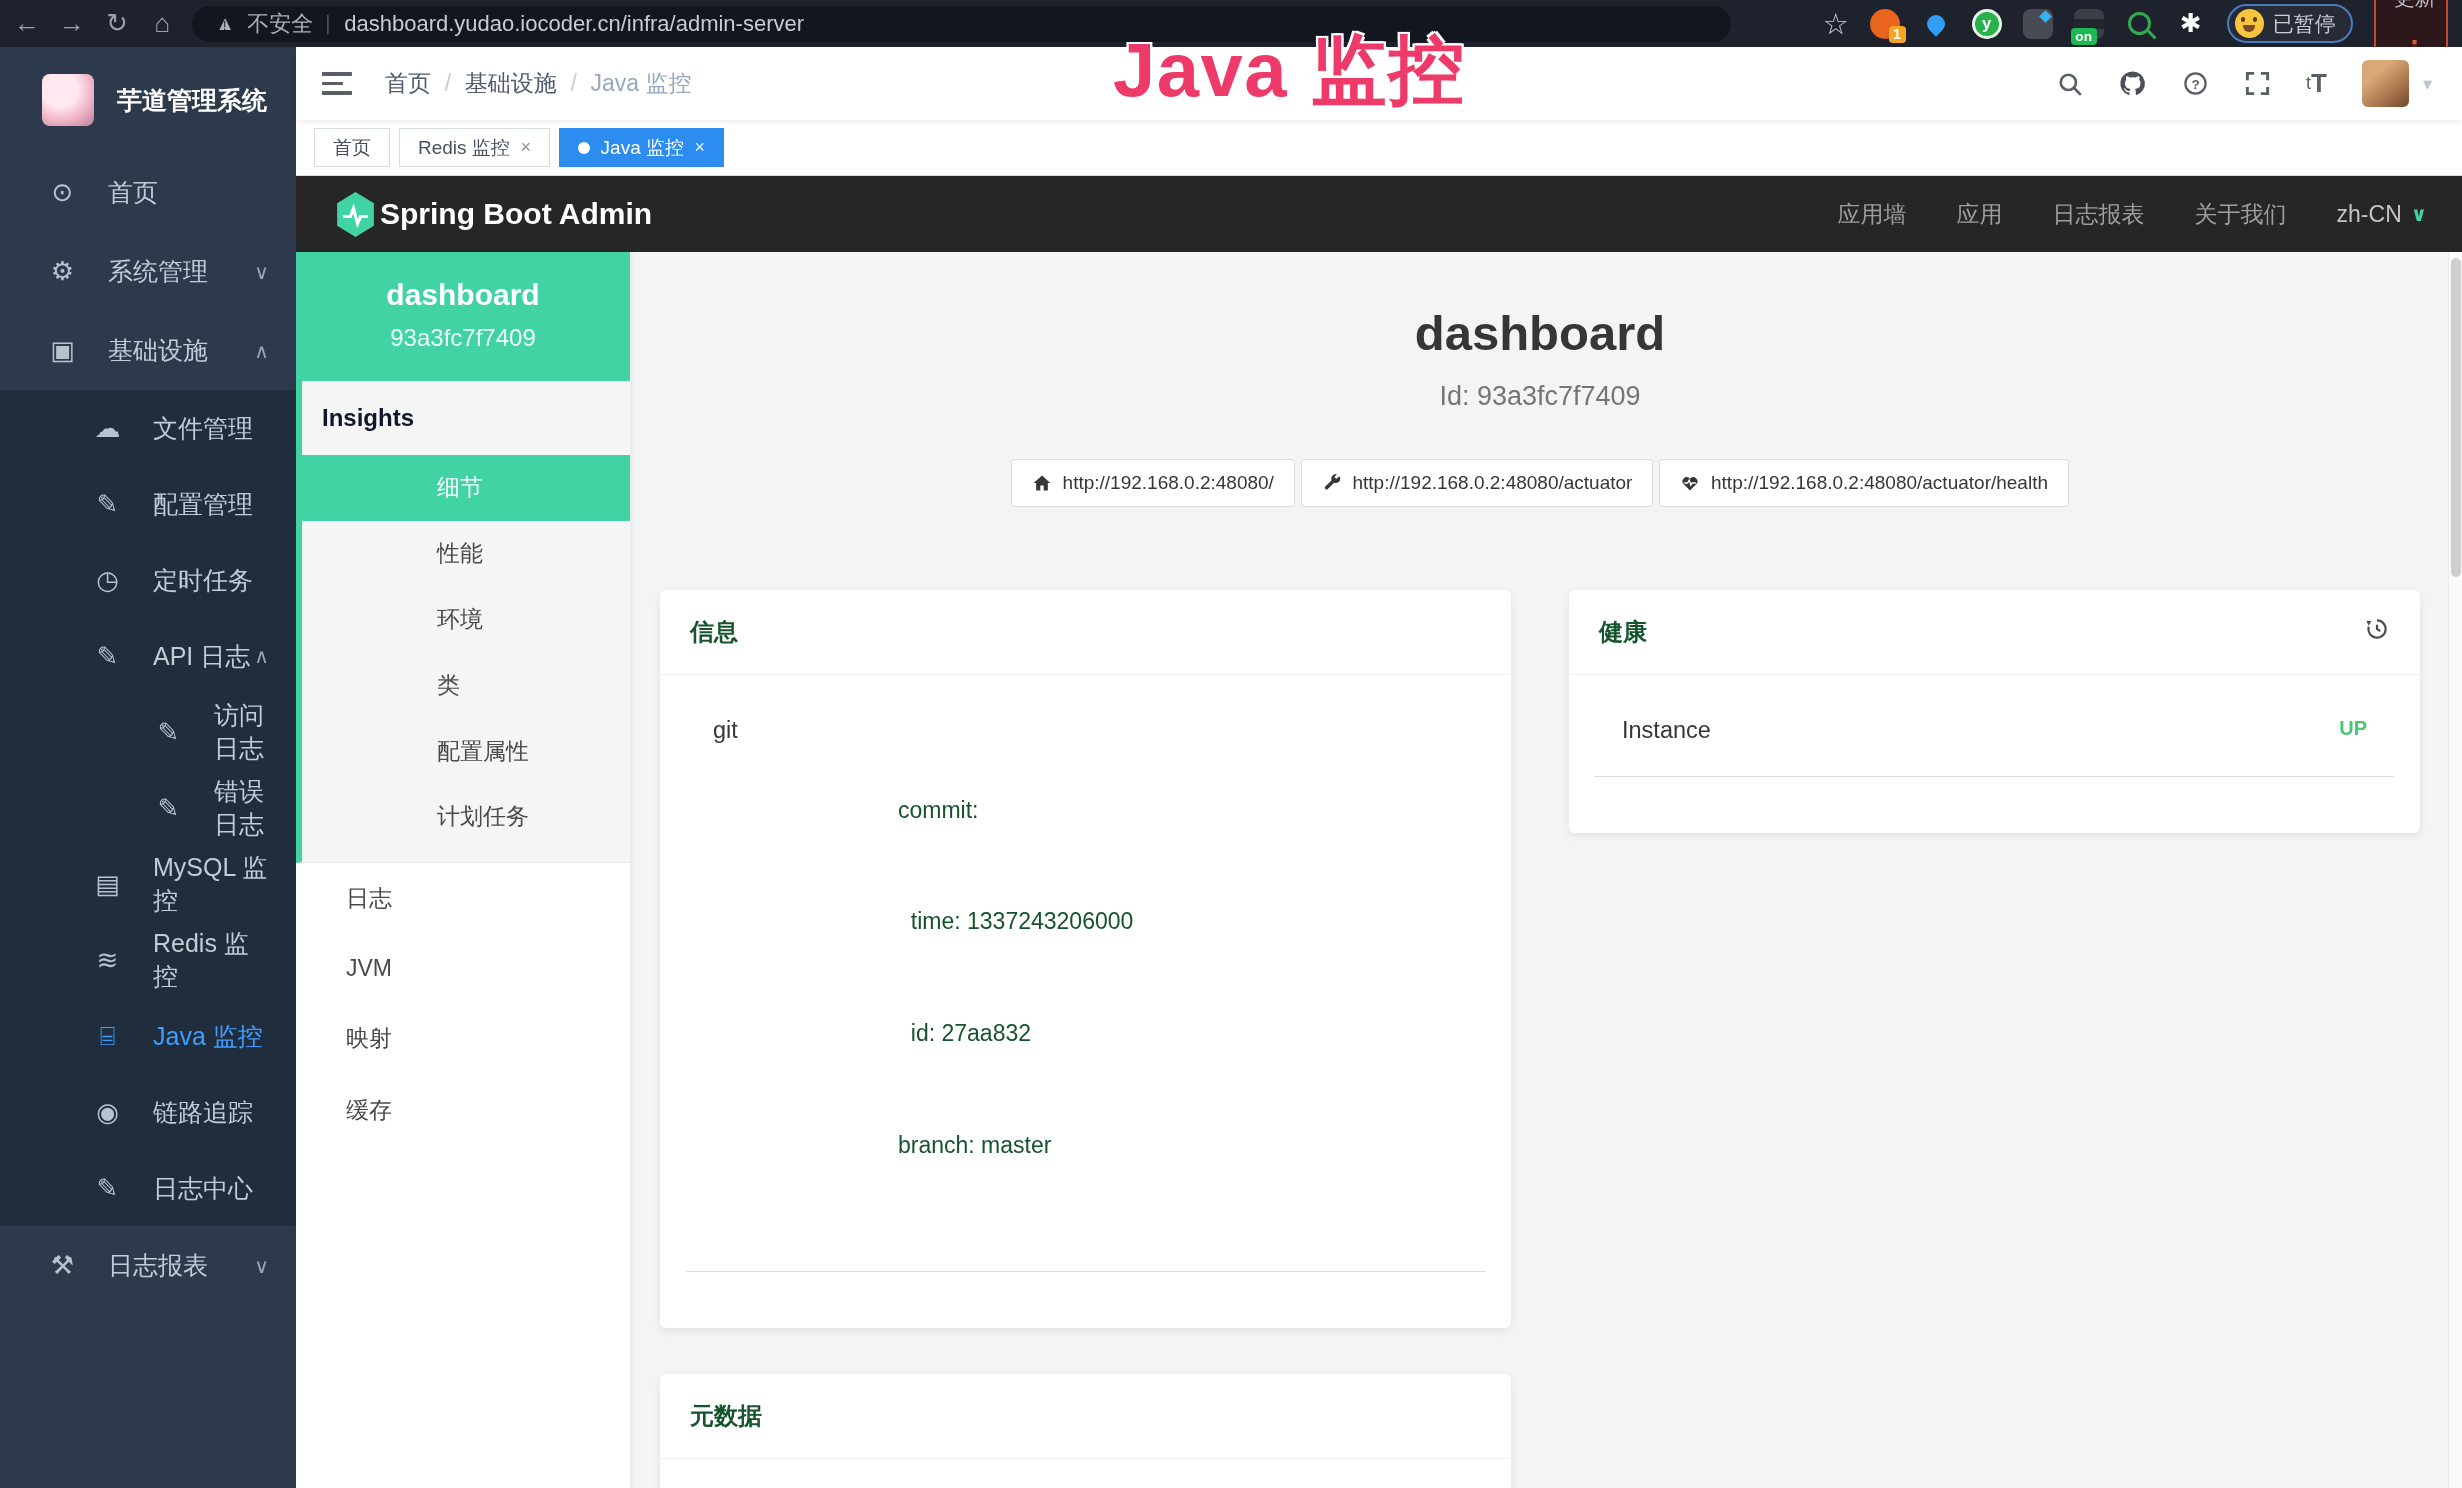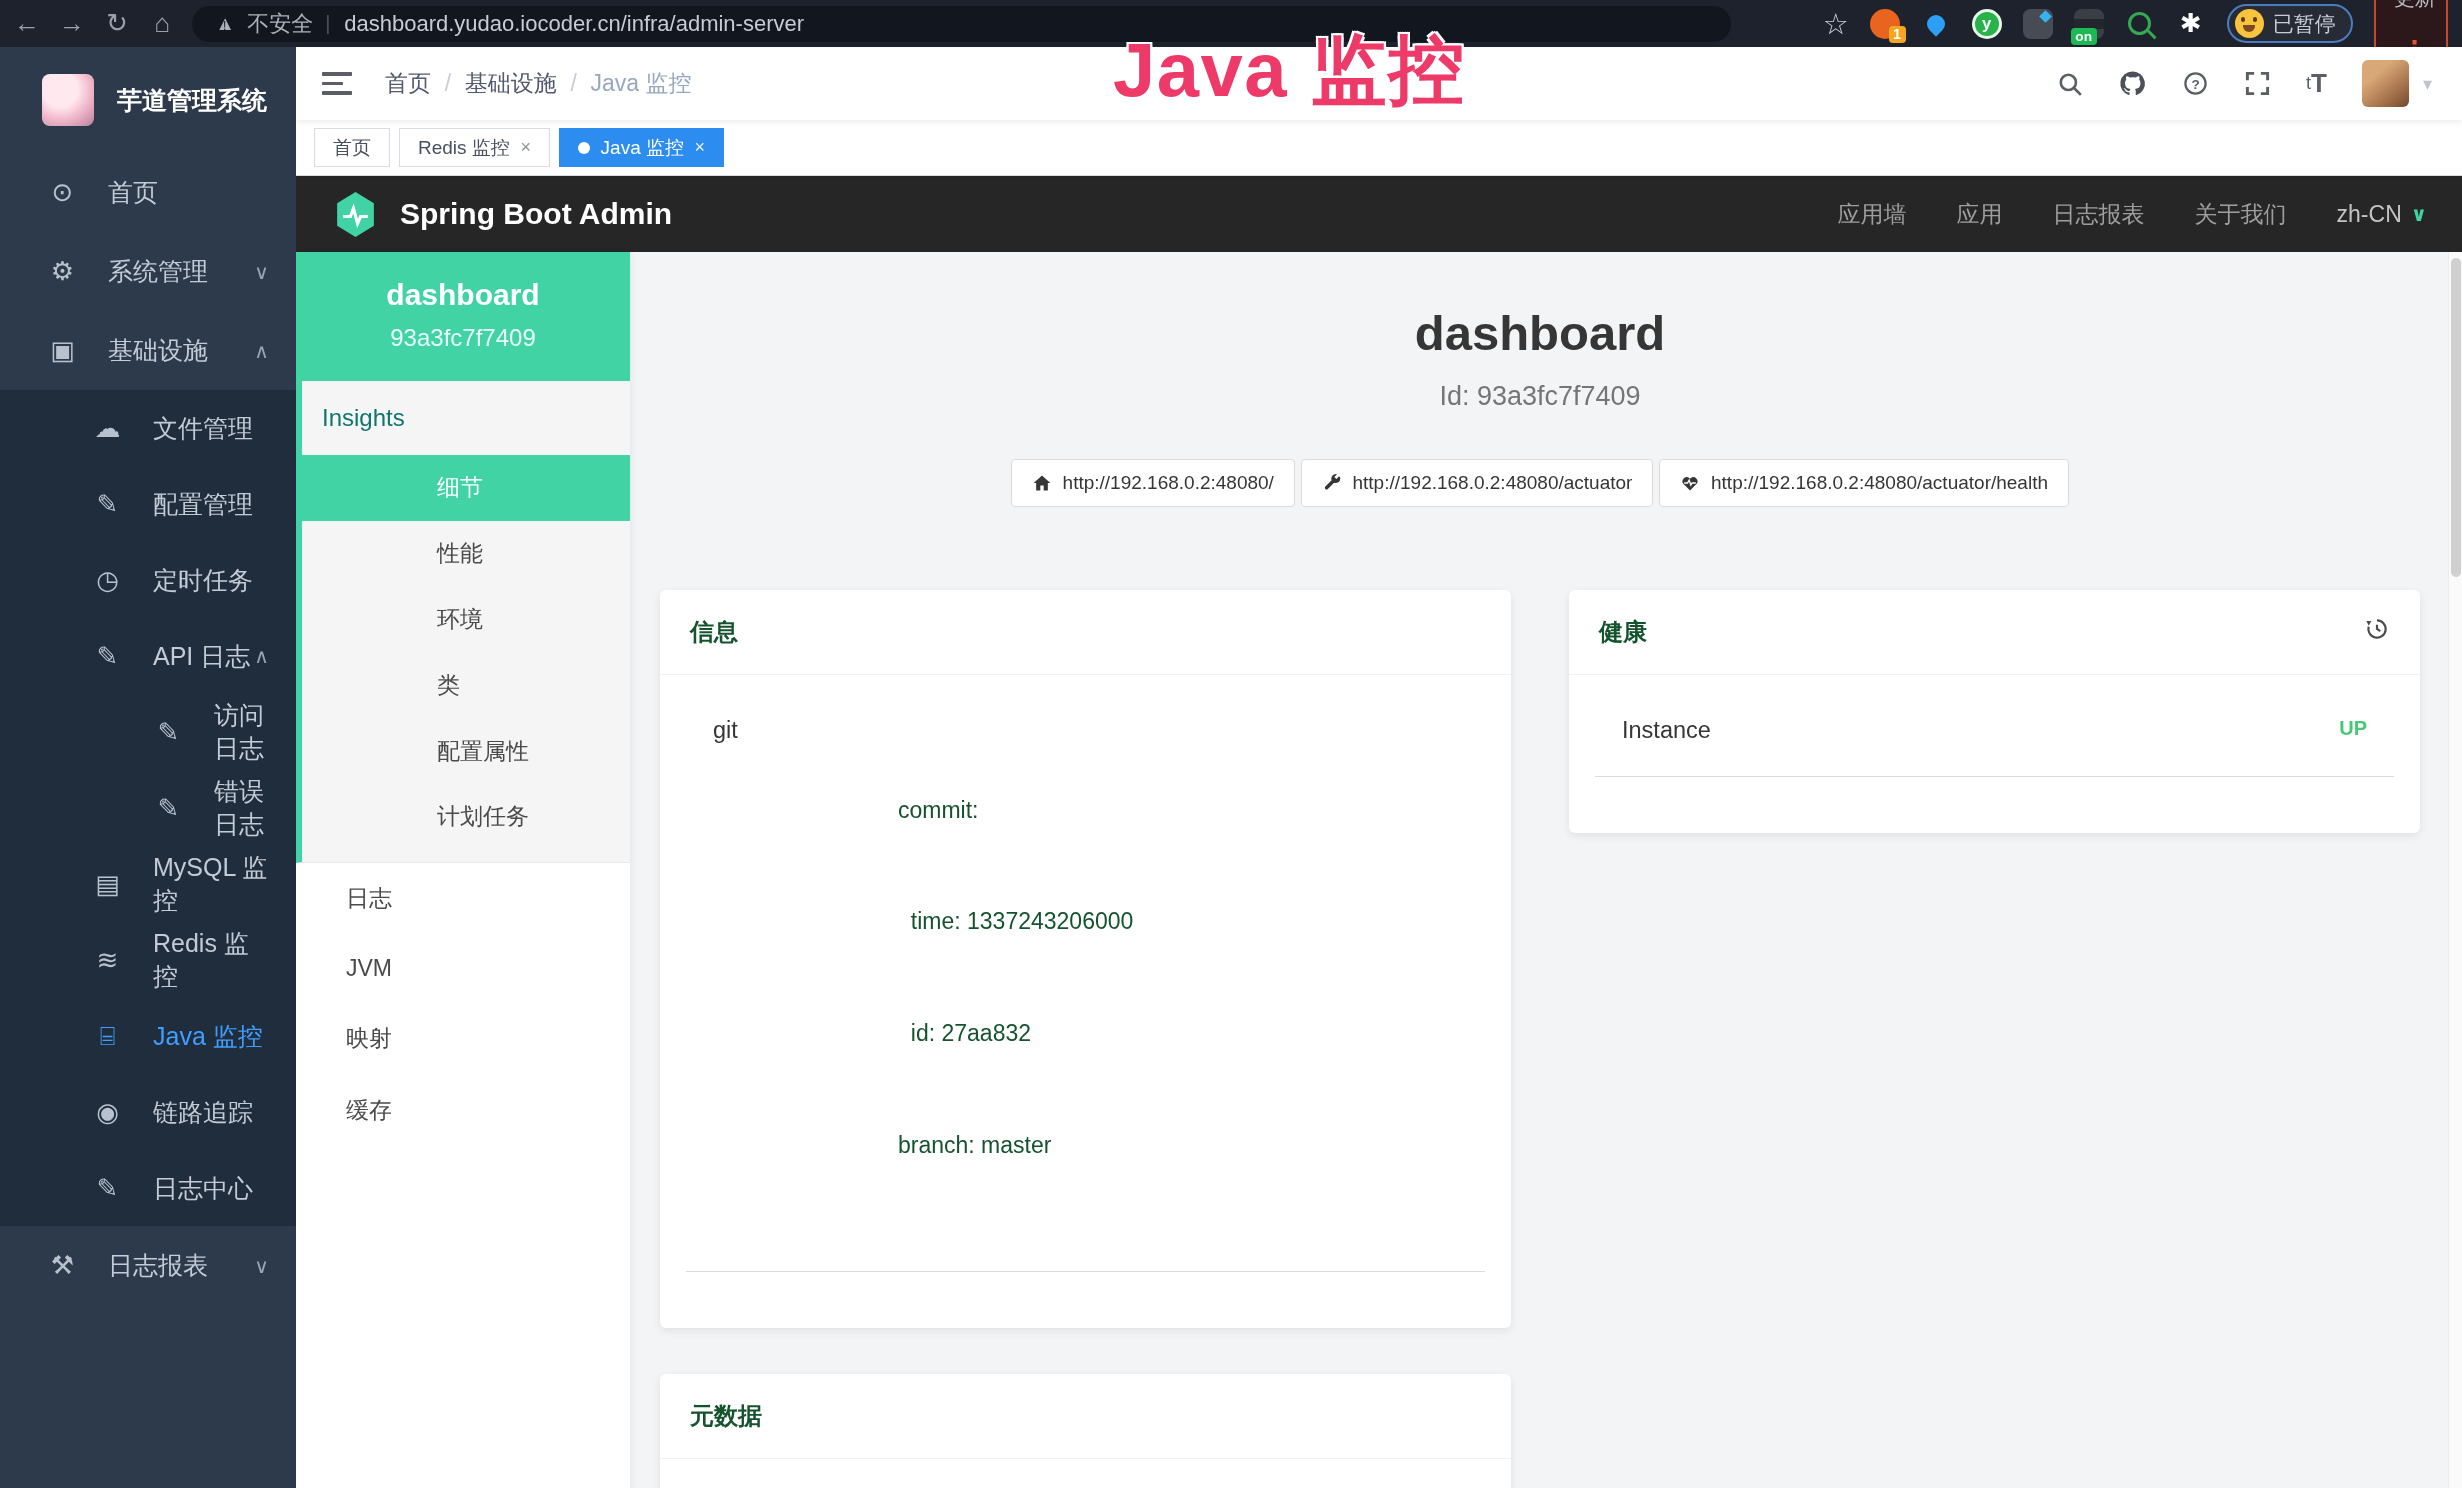--- a/index.html
+++ b/index.html
@@ -89,34 +89,34 @@
               gap:9px; padding-left:18px; position:relative; z-index:3; box-shadow:0 1.5px 3px rgba(0,0,0,.04);}
   .tag { height:39px; display:flex; align-items:center; gap:10.6px; border:0.8px solid #d8dce5; background:#fff;
          color:#495060; font-size:19px; padding:0 18px; cursor:default; }
   .tag .tclose { font-size:18px; color:#8a919e; }
   .tag.active { background:#2d8cf0; border-color:#2d8cf0; color:#fff; }
   .tag.active .tclose { color:#e8f2fd; }
   .tag .dot { width:12px; height:12px; border-radius:50%; background:#fff; }
 
   
   .sba-header { height:76px; background:#262626; display:flex; align-items:center; padding:0 35px; }
-  .sba-brand { display:flex; align-items:center; gap:20px; }
+  .sba-brand { display:flex; align-items:center; }
   .sba-brand span { color:#fff; font-size:30px; font-weight:bold; }
   .sba-nav { margin-left:auto; display:flex; align-items:center; gap:50px; font-size:23px; color:#9e9e9e; }
   .locale { color:#c4c4c4; display:flex; align-items:center; gap:9px;}
   .locale .lcaret { color:#42d3a5; font-size:20px; font-weight:bold; }
 
   
   .sba-body { flex:1; display:flex; min-height:0; position:relative; }
   .sba-sidebar { width:334px; flex-shrink:0; background:#fff; box-shadow:1.5px 0 6px rgba(0,0,0,.06); z-index:2;}
   .instance-head { background:#42d3a5; color:#fff; text-align:center; padding:26px 7.6px 29px; }
   .instance-name { font-size:30px; font-weight:bold; }
   .instance-id { font-size:24px; margin-top:12px; color:#eafff7; }
   .insights-group { background:#f5f5f5; border-left:6px solid #42d3a5; border-bottom:0.8px solid #e8e8e8; padding-bottom:12px;}
-  .group-label { font-size:24px; font-weight:normal; color:#0f766e; padding:23px 0 23px 20px; }
+  .group-label { font-size:24px; font-weight:bold; color:#0f172a; padding:23px 0 23px 20px; }
   .insight-item { font-size:23px; color:#4a4a4a; padding:17.4px 0 17.4px 135px; }
   .insight-item.active { background:#42d3a5; color:#fff; margin-left:-6px; padding-left:141px; }
   .side-item { font-size:23px; color:#4a4a4a; padding:20.5px 0 20.5px 50px; }
 
   .sba-main { flex:1; padding:30px 42px 0 30px; overflow:hidden; }
   .main-title { text-align:center; font-size:49px; font-weight:600; color:#363636; margin-top:23px; }
   .main-sub { text-align:center; font-size:27px; color:#757575; margin-top:20px; }
   .link-row { display:flex; justify-content:center; gap:6px; margin-top:47px; }
   .link-btn { display:flex; align-items:center; gap:10.6px; background:#fff; border:0.8px solid #dbdbdb;
               border-radius:4px; padding:12px 20px; font-size:19px; color:#363636; }

